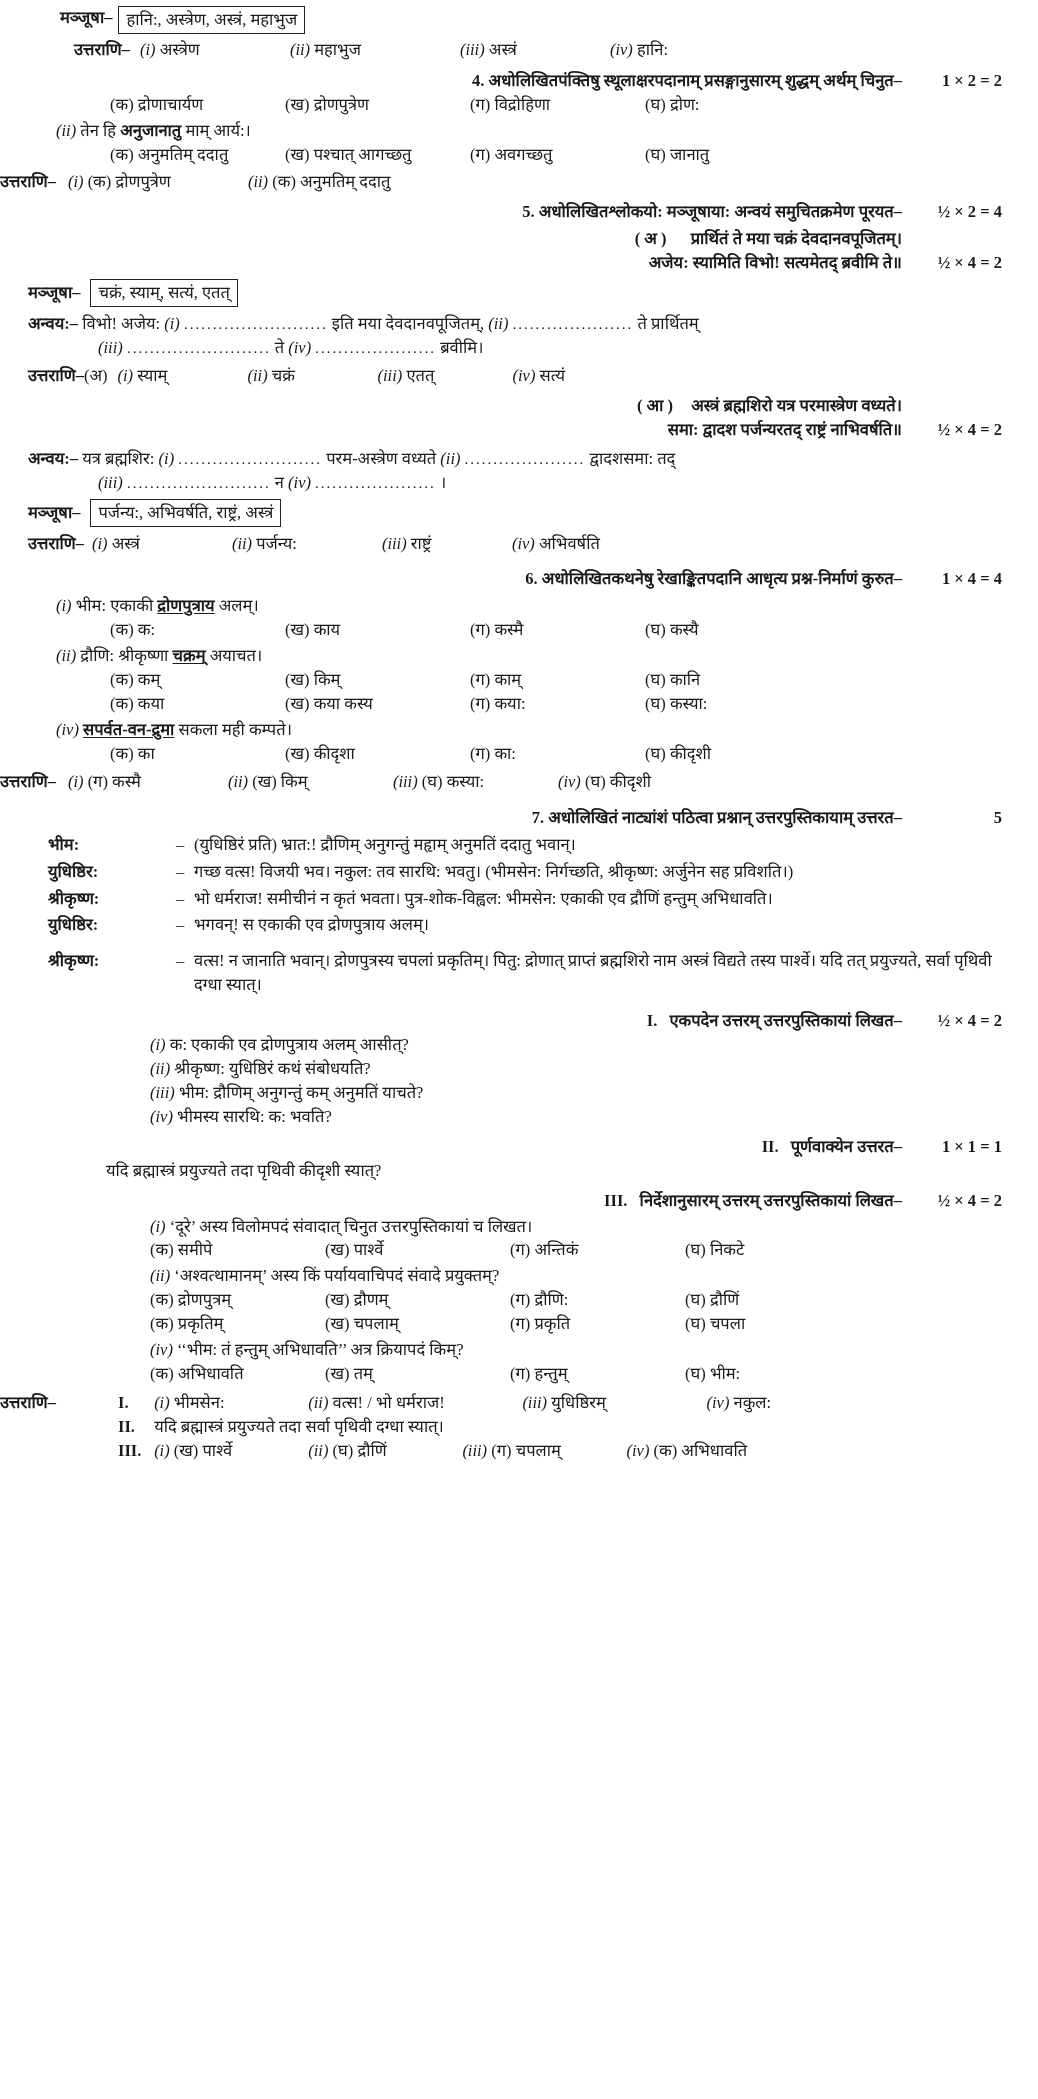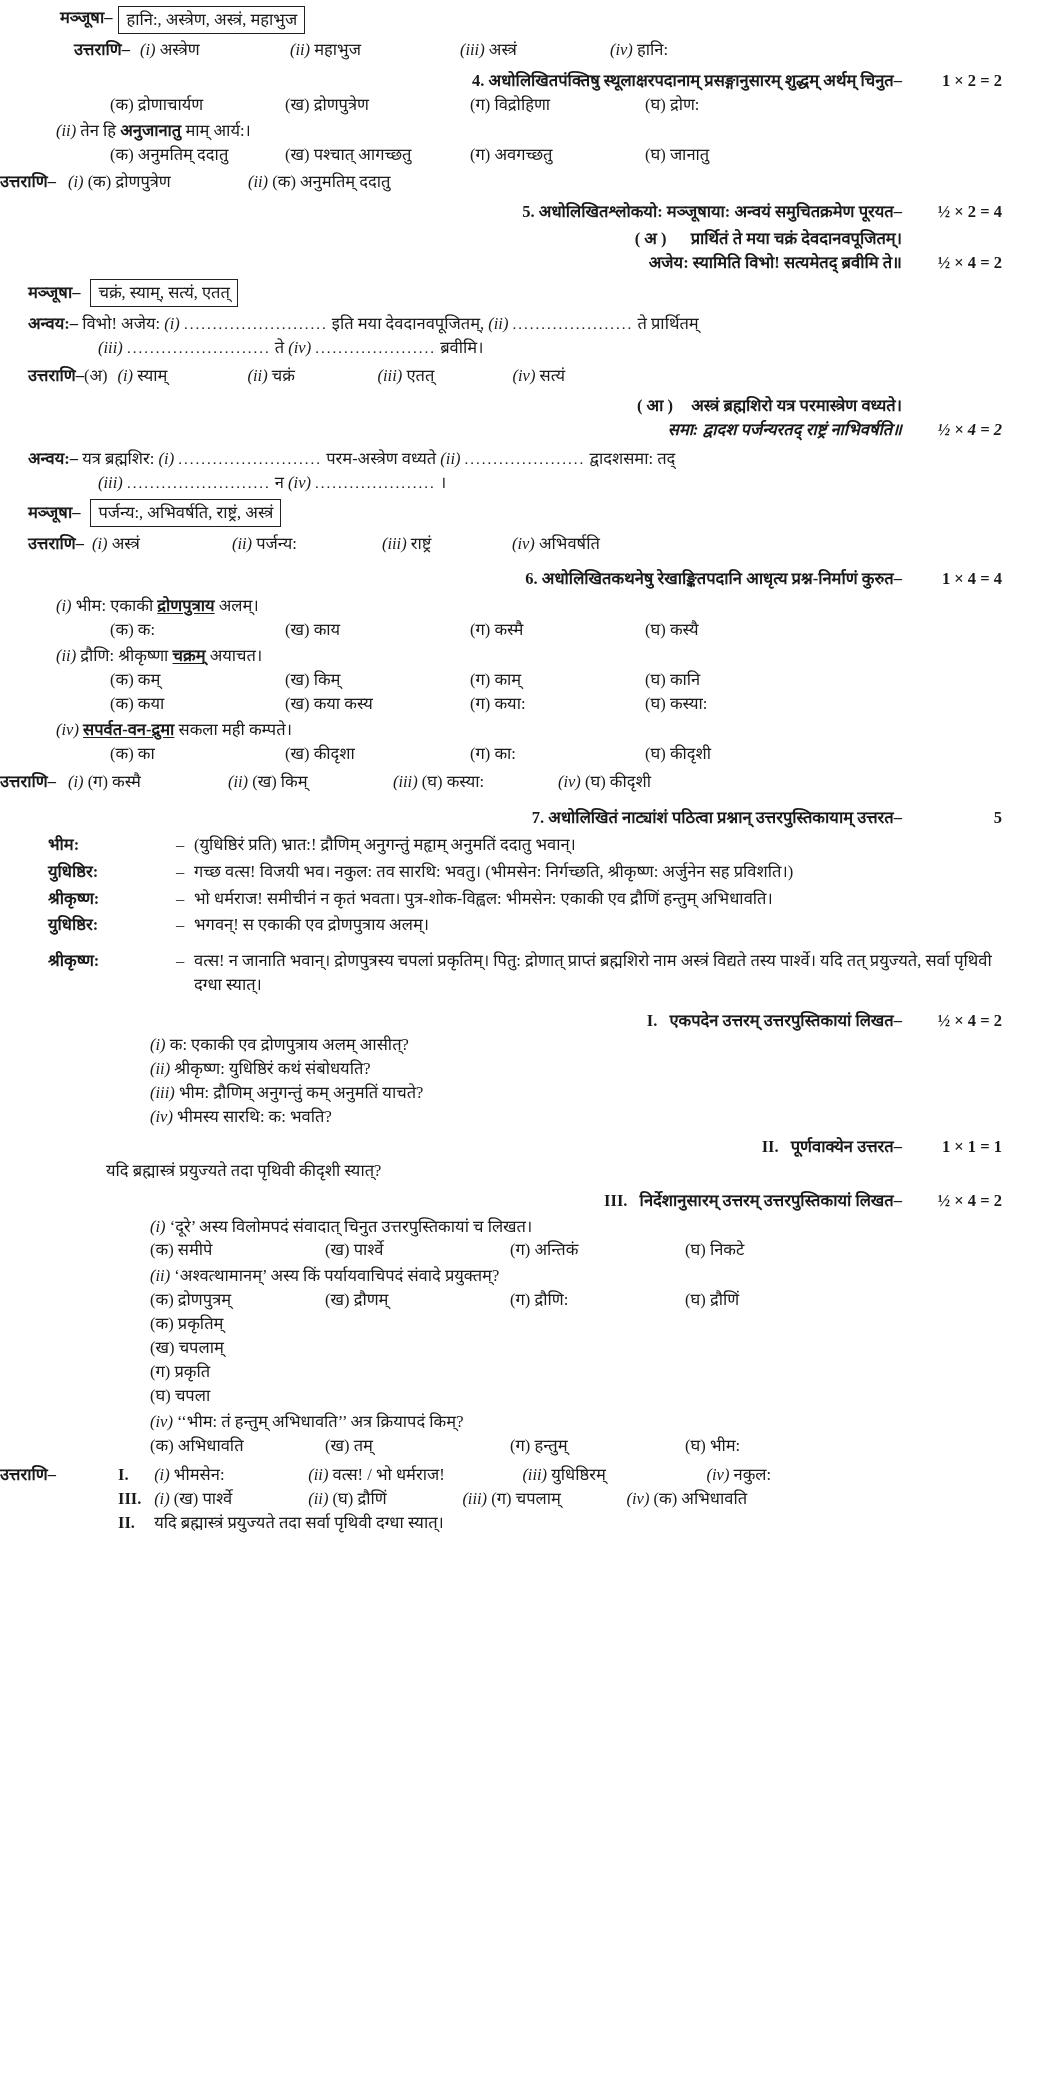--- a/index.html
+++ b/index.html
@@ -163,21 +163,21 @@
     <span>
       <span class="it">(iv)</span>
       <span>सत्यं</span>
     </span>
   </div>
 
   <div class="line" style="margin-left:26px;margin-top:6px;">
     <span class="b">( आ )</span>
     <span class="b" style="margin-left:14px;">अस्त्रं  ब्रह्मशिरो  यत्र  परमास्त्रेण  वध्यते।</span>
   </div>
-  <div class="line" style="margin-left:96px;font-style:italic;">
+  <div class="line" style="margin-left:96px;">
     <span class="b">समा:  द्वादश  पर्जन्यरतद्  राष्ट्रं  नाभिवर्षति॥</span>
     <span class="marks">½ × 4 = 2</span>
   </div>
 
   <div style="margin-left:28px;margin-top:5px;">
     <span class="b">अन्वय:–</span>
     <span>यत्र  ब्रह्मशिर:</span>
     <span class="it">(i)</span>
     <span class="dotted">.........................</span>
     <span>परम-अस्त्रेण  वध्यते</span>
@@ -351,21 +351,21 @@
   </div>
 
   <div class="qitem" style="margin-top:2px;"><span class="it">(ii)</span> <span>‘अश्वत्थामानम्’  अस्य  किं  पर्यायवाचिपदं  संवादे  प्रयुक्तम्?</span></div>
   <div class="opts" style="margin-left:150px;">
     <span class="opt o1"><span>(क)</span> <span>द्रोणपुत्रम्</span></span>
     <span class="opt o2"><span>(ख)</span> <span>द्रौणम्</span></span>
     <span class="opt o3"><span>(ग)</span> <span>द्रौणि:</span></span>
     <span class="opt o4"><span>(घ)</span> <span>द्रौणिं</span></span>
   </div>
 
-  <div class="opts" style="margin-left:150px;flex-direction:column;">
+  <div class="opts" style="margin-left:150px;">
     <span class="opt o1"><span>(क)</span> <span>प्रकृतिम्</span></span>
     <span class="opt o2"><span>(ख)</span> <span>चपलाम्</span></span>
     <span class="opt o3"><span>(ग)</span> <span>प्रकृति</span></span>
     <span class="opt o4"><span>(घ)</span> <span>चपला</span></span>
   </div>
 
   <div class="qitem" style="margin-top:2px;"><span class="it">(iv)</span> <span>‘‘भीम:  तं  हन्तुम्  अभिधावति’’  अत्र  क्रियापदं  किम्?</span></div>
   <div class="opts" style="margin-left:150px;">
     <span class="opt o1"><span>(क)</span> <span>अभिधावति</span></span>
     <span class="opt o2"><span>(ख)</span> <span>तम्</span></span>
@@ -390,37 +390,37 @@
         <span>युधिष्ठिरम्</span>
       </span>
       <span>
         <span class="it">(iv)</span>
         <span>नकुल:</span>
       </span>
     </span>
   </div>
 
   <div class="subans">
+    <span class="b" style="display:inline-block;width:32px;">II.</span>
+    <span>यदि  ब्रह्मास्त्रं  प्रयुज्यते  तदा  सर्वा  पृथिवी  दग्धा  स्यात्।</span>
+  </div>
+
+  <div class="subans">
     <span class="b" style="display:inline-block;width:32px;">III.</span>
     <span style="display:inline-block;width:150px;">
       <span class="it">(i)</span>
       <span>(ख)  पार्श्वे</span>
     </span>
     <span style="display:inline-block;width:150px;">
       <span class="it">(ii)</span>
       <span>(घ)  द्रौणिं</span>
     </span>
     <span style="display:inline-block;width:160px;">
       <span class="it">(iii)</span>
       <span>(ग)  चपलाम्</span>
     </span>
     <span>
       <span class="it">(iv)</span>
       <span>(क)  अभिधावति</span>
     </span>
   </div>
 
-  <div class="subans">
-    <span class="b" style="display:inline-block;width:32px;">II.</span>
-    <span>यदि  ब्रह्मास्त्रं  प्रयुज्यते  तदा  सर्वा  पृथिवी  दग्धा  स्यात्।</span>
-  </div>
-
 </div>
 
 </body></html>

